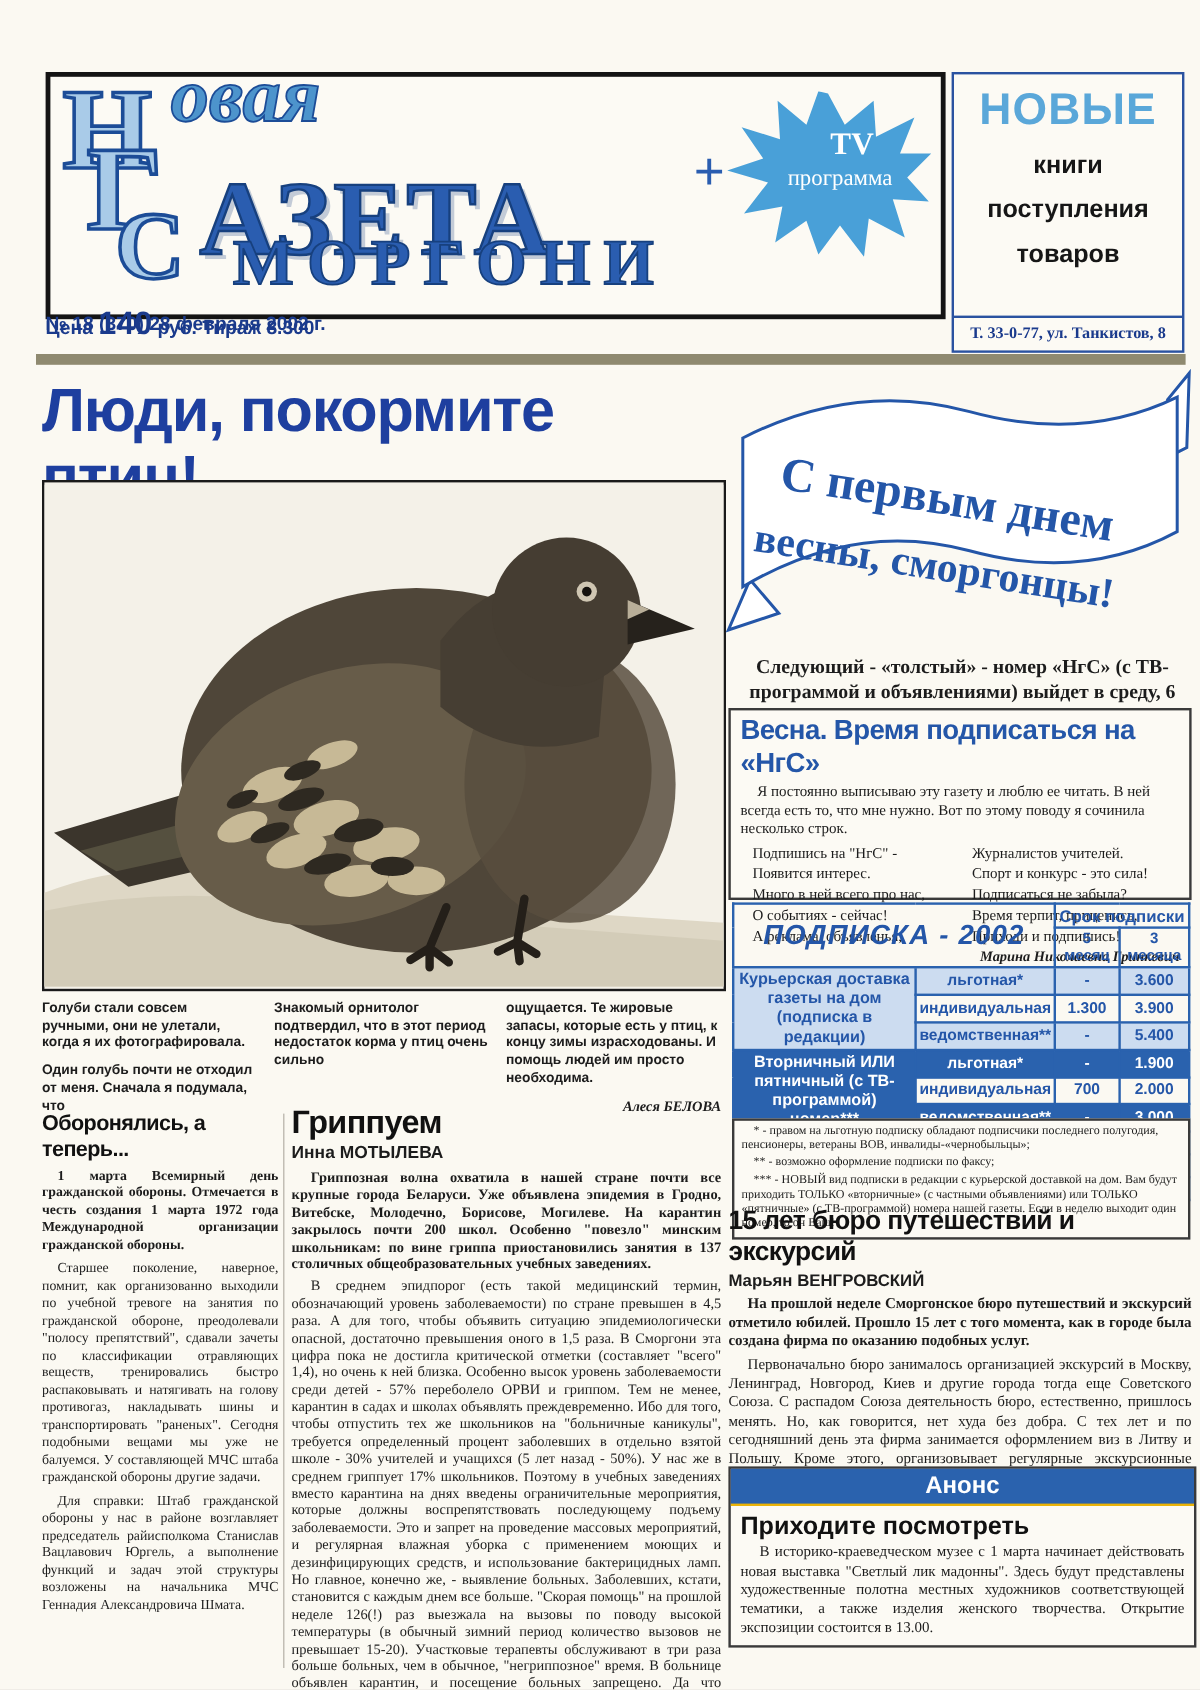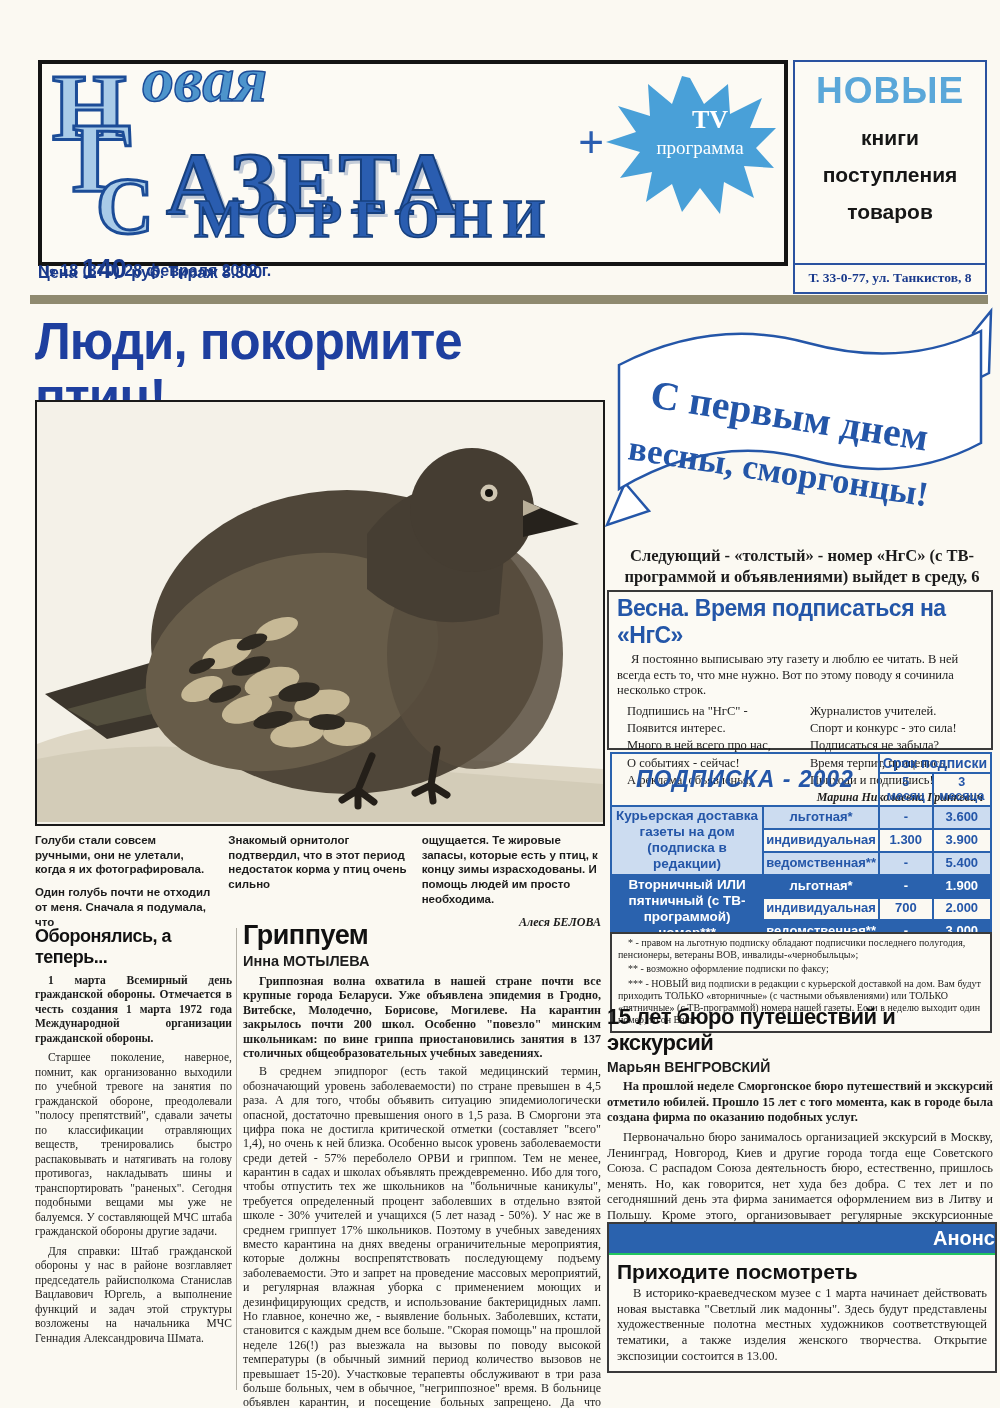--- a/index.html
+++ b/index.html
@@ -100,22 +100,22 @@
   
   #travel{left:607px;top:1004px;width:386px;}
   #travel-title{font-family:"Liberation Sans",sans-serif;font-weight:bold;font-size:22px;
                 letter-spacing:-0.5px;color:#111;margin:0;}
   #travel-author{font-family:"Liberation Sans",sans-serif;font-weight:bold;font-size:14px;margin:3px 0 4px;}
   #travel p{margin:0 0 4px 0;font-size:12.5px;line-height:1.25;text-align:justify;text-indent:16px;}
   #travel .lead{font-weight:bold;}
 
   
   #anons{left:607px;top:1222px;width:386px;border:2px solid #3a3a3a;background:#fcfaf4;}
-  #anons-header{background:#2a62ae;color:#fff;text-align:right;font-family:"Liberation Sans",sans-serif;
-                font-weight:bold;font-size:20px;padding:3px 0;border-bottom:2px solid #22c55e;}
+  #anons-header{background:#2a62ae;color:#fff;text-align:center;font-family:"Liberation Sans",sans-serif;
+                font-weight:bold;font-size:20px;padding:3px 0;border-bottom:2px solid #eab308;}
   #anons-title{font-family:"Liberation Sans",sans-serif;font-weight:bold;font-size:21px;
                margin:5px 8px 2px;color:#111;}
   #anons-body{margin:0 8px 7px;font-size:12.5px;line-height:1.25;text-align:justify;text-indent:16px;}
 
   
   #defense{left:35px;top:926px;width:197px;}
   #defense-title{font-family:"Liberation Sans",sans-serif;font-weight:bold;font-size:18px;
                  letter-spacing:-0.5px;margin:0 0 5px 0;color:#111;}
   #defense p{margin:0 0 5px 0;font-size:11.5px;line-height:1.26;text-align:justify;text-indent:13px;}
   #defense .lead{font-weight:bold;}

